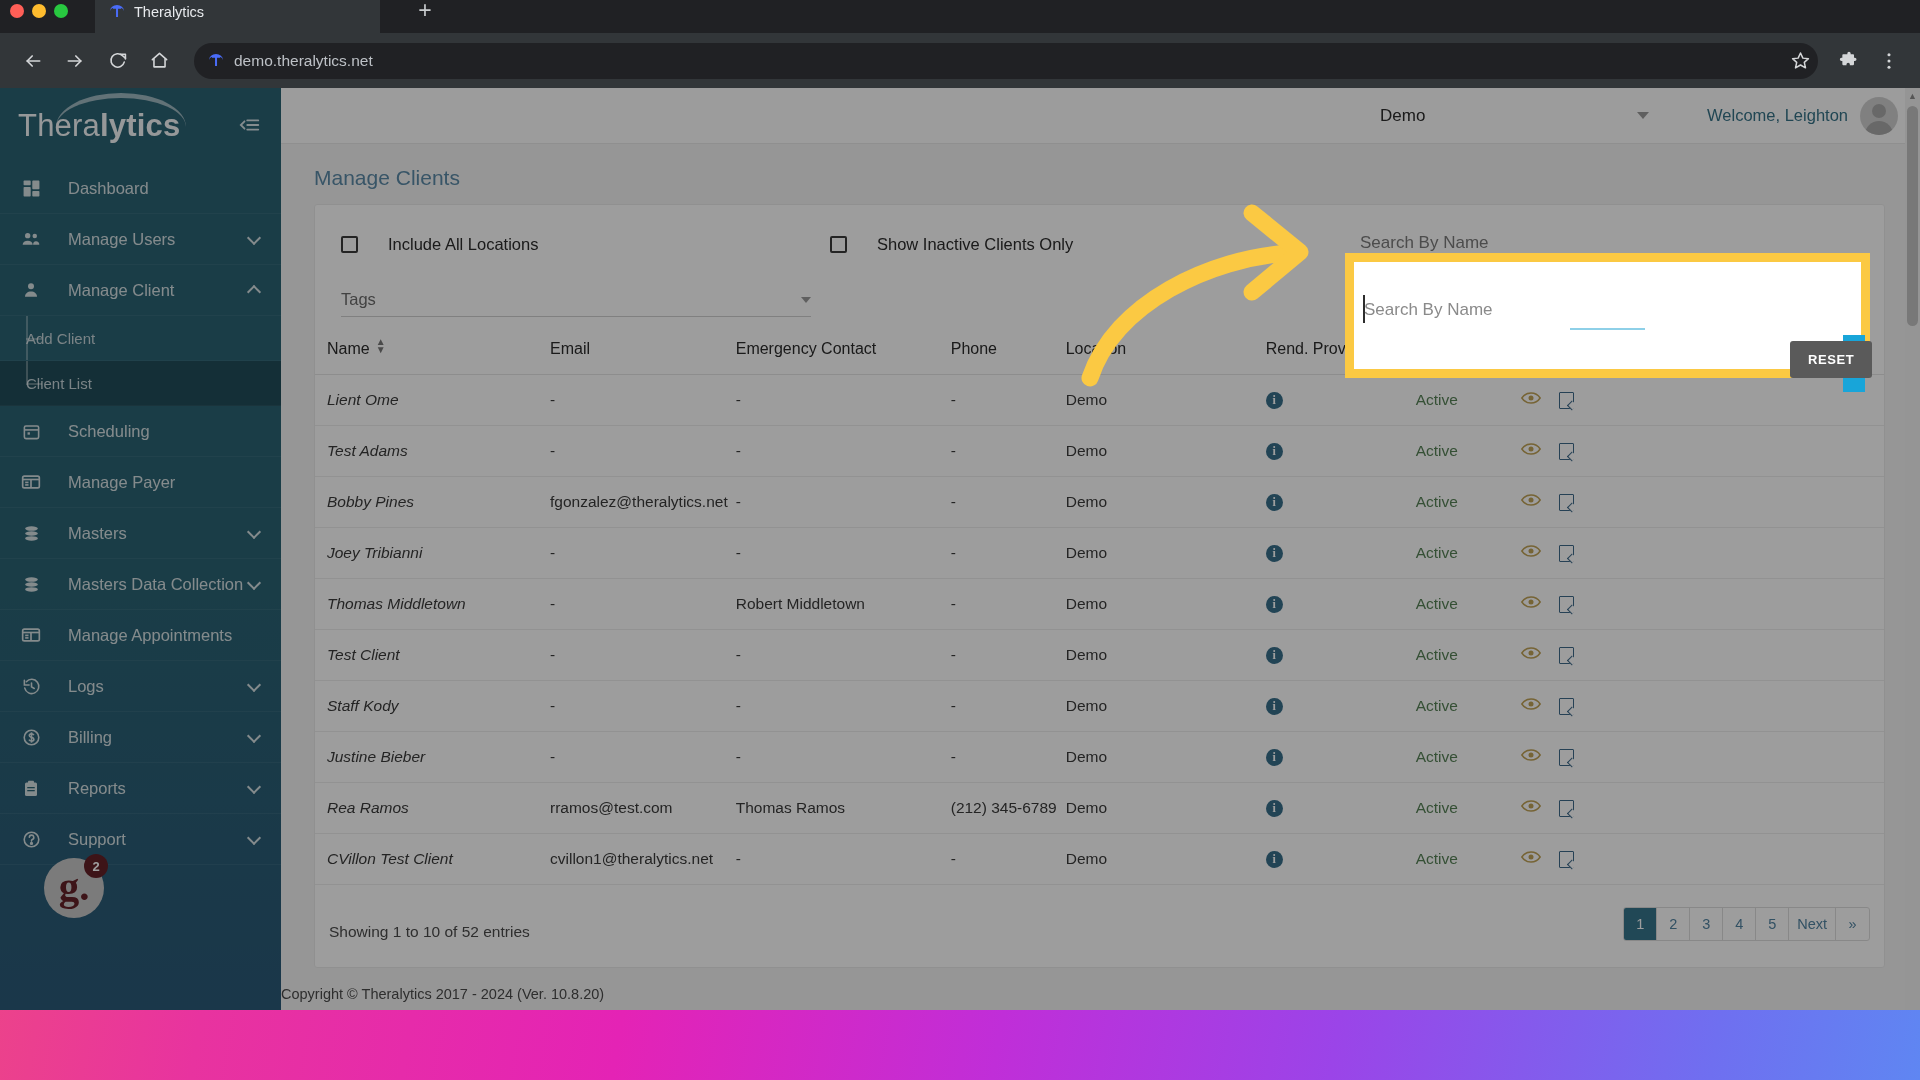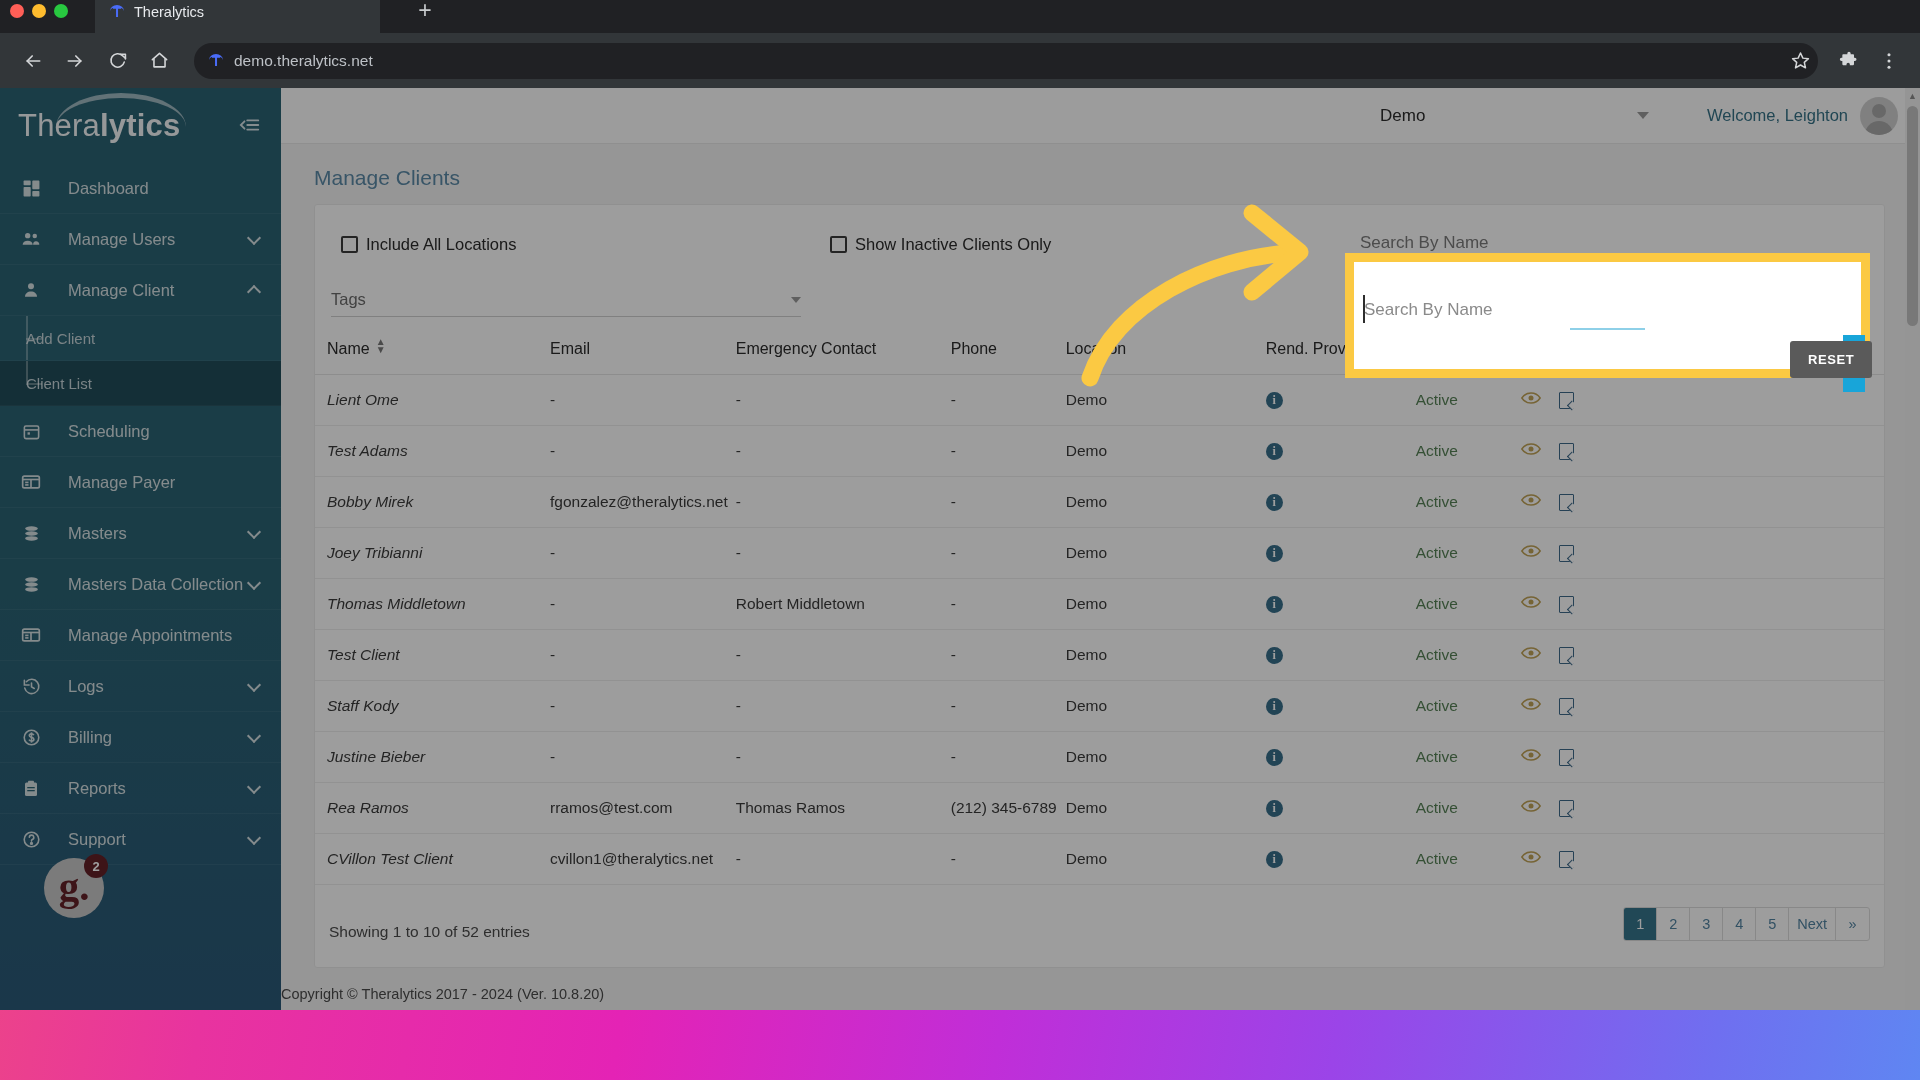--- a/index.html
+++ b/index.html
@@ -91,25 +91,25 @@
   .demo-select .caret { width:0;height:0;border-left:6px solid transparent;border-right:6px solid transparent;border-top:7px solid #9a9a9a;}
   .welcome { color:#0c7ba1; font-size:16.5px; margin-left:52px; }
   .avatar { width:38px; height:38px; border-radius:50%; background:#cfcfcf; margin-left:12px; position:relative; overflow:hidden;}
   .avatar::before{ content:""; position:absolute; left:12px; top:7px; width:14px; height:14px; border-radius:50%; background:#a8a8a8;}
   .avatar::after { content:""; position:absolute; left:5px; top:24px; width:28px; height:20px; border-radius:14px 14px 0 0; background:#a8a8a8;}
 
   .page-title { color:#3b8fc4; font-size:21px; padding:22px 0 14px 33px; }
 
   .card { margin:0 35px 0 33px; background:#fdfdfd; border:1px solid #e9e9e9; border-radius:3px; }
   .filters { padding:26px 26px 8px 26px; position:relative; min-height:118px; }
-  .cbrow { display:flex; align-items:center; gap:8px; font-size:16.5px; color:#2b2b2b;justify-content:space-between; }
+  .cbrow { display:flex; align-items:center; gap:30px; font-size:16.5px; color:#2b2b2b;justify-content:space-between; }
   .cbox { width:17px; height:17px; border:2px solid #3a3a3a; border-radius:2px; flex:0 0 auto;}
   .f-col1{ position:absolute; left:26px; top:30px; }
   .f-col2{ position:absolute; left:515px; top:30px; }
-  .tags-field { position:absolute; left:16px; top:85px; width:470px; border-bottom:1px solid #cfcfcf; padding-bottom:7px;
+  .tags-field { position:absolute; left:26px; top:85px; width:470px; border-bottom:1px solid #cfcfcf; padding-bottom:7px;
                 display:flex; align-items:center; justify-content:space-between; color:#6b6b6b; font-size:16.5px;}
   .tags-field .caret{ width:0;height:0;border-left:5px solid transparent;border-right:5px solid transparent;border-top:6px solid #9a9a9a;}
 
   .search-wrap { position:absolute; right:24px; top:28px; width:500px; }
   .search-field { border-bottom:1px solid #d6d6d6; padding-bottom:8px; color:#7a7a7a; font-size:17px; }
   .searchbtns { position:absolute; right:-8px; top:52px; display:flex; gap:0; }
   .btn-reset { background:#5a5a5a; color:#fff; font-size:13px; font-weight:bold; letter-spacing:.6px; padding:11px 18px; border-radius:3px; }
   .btn-search { background:#0c7ea6; color:#fff; width:46px; height:40px; border-radius:3px; display:flex; align-items:center; justify-content:center; margin-left:6px;}
 
   table { width:100%; border-collapse:collapse; font-size:15.5px; }
@@ -507,21 +507,21 @@
                     <span class="act">
                       <span class="eye"><svg width="20" height="14" viewBox="0 0 24 16" fill="none" stroke="currentColor" stroke-width="1.8">
                           <path d="M1 8s4-6 11-6 11 6 11 6-4 6-11 6S1 8 1 8z"></path>
                           <circle cx="12" cy="8" r="3" fill="currentColor" stroke="none"></circle>
                         </svg></span>
                       <span class="note"></span>
                     </span>
                   </td>
                 </tr>
                 <tr>
-                  <td>Bobby Mirek</td>
+                  <td>Bobby Pines</td>
                   <td>fgonzalez@theralytics.net</td>
                   <td>-</td>
                   <td>-</td>
                   <td>Demo</td>
                   <td>
                     <span class="infoic">i</span>
                   </td>
                   <td class="status-active">Active</td>
                   <td>
                     <span class="act">

